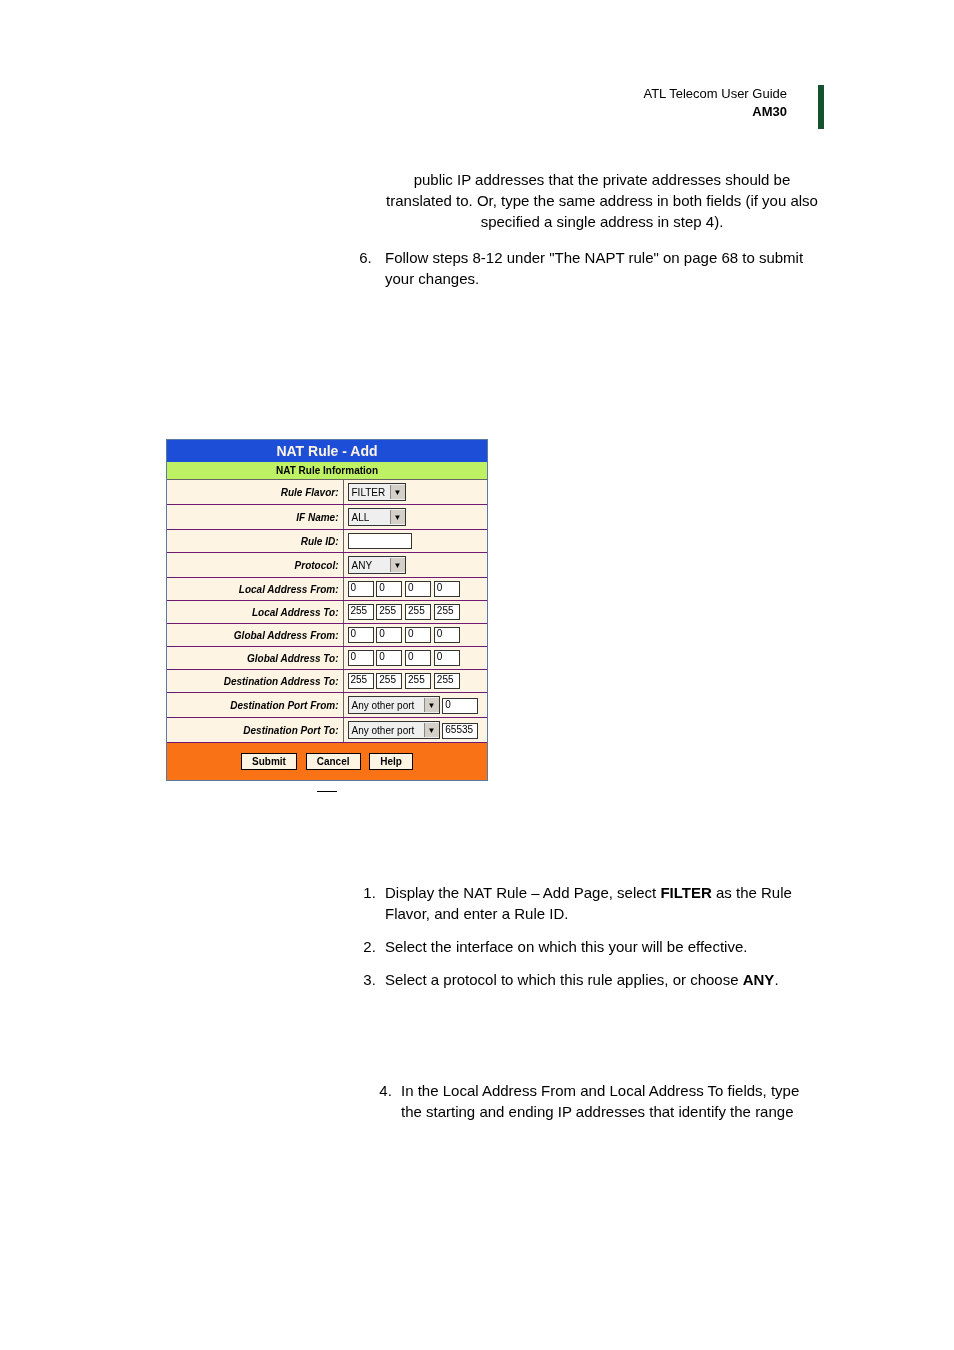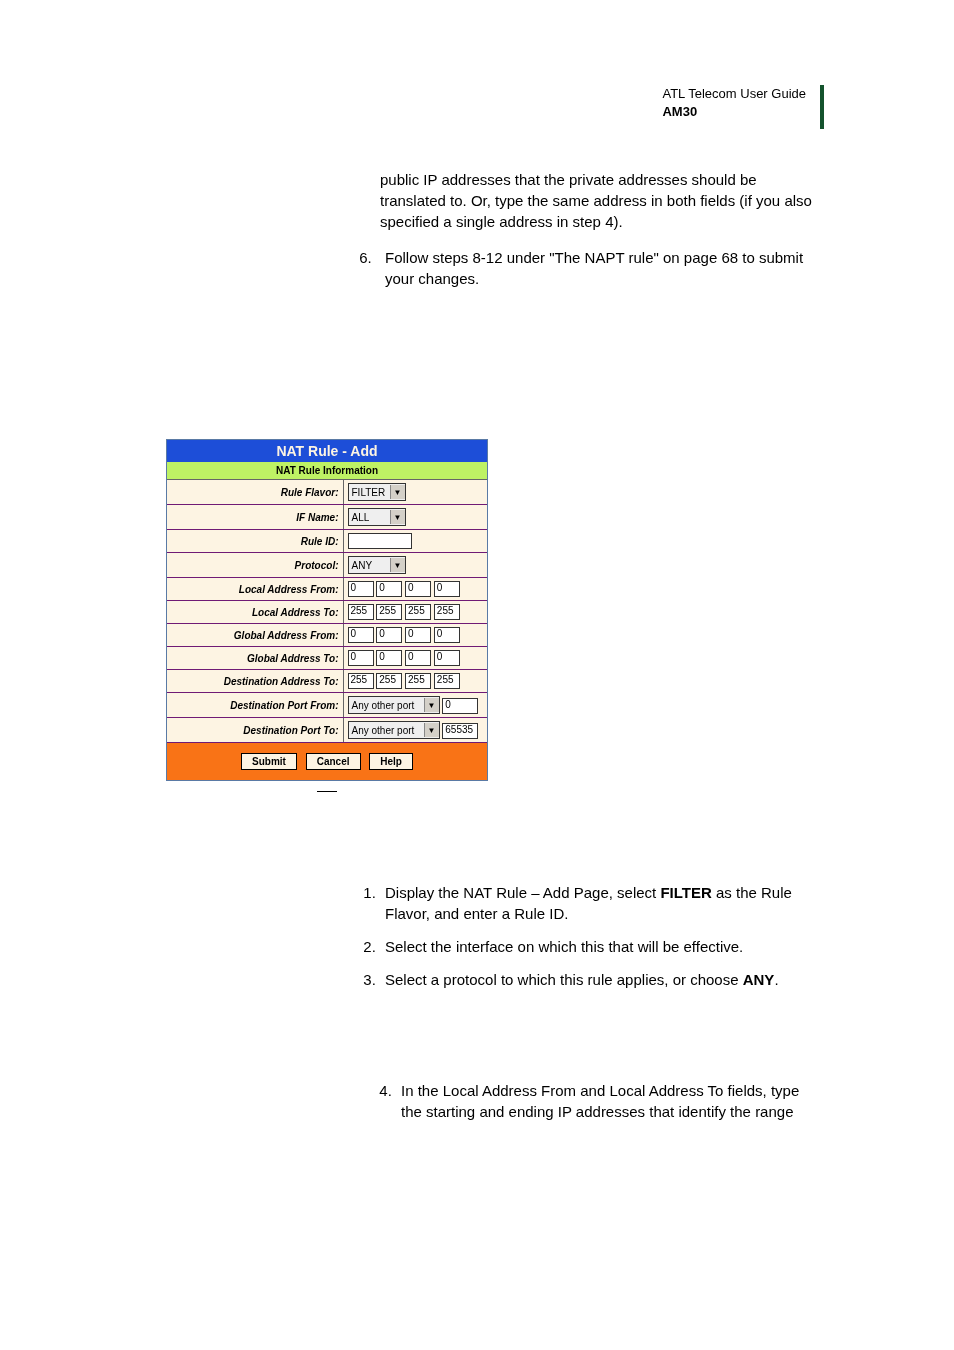--- a/index.html
+++ b/index.html
@@ -13,34 +13,36 @@
 .page {
   padding: 85px 130px 60px 130px;
   box-sizing: border-box;
 }
 .header-block {
   display: flex;
   justify-content: flex-end;
   margin-bottom: 40px;
 }
 .header-text {
-  padding-right: 14px;
-  border-right: 4px solid #14532d;
+  text-align: right;
+  padding-right: 31px;
+  border-right: 6px solid #14532d;
   font-size: 13px;
   line-height: 1.4;
   padding-bottom: 8px;
 }
 .header-text .model {
   font-weight: bold;
 }
 .intro-text {
   margin-left: 250px;
   font-size: 15px;
   line-height: 1.4;
   margin-bottom: 15px;
+  text-align: center;
 }
 ol.steps {
   margin-left: 220px;
   padding-left: 30px;
   font-size: 15px;
   line-height: 1.4;
 }
 ol.steps li {
   margin-bottom: 12px;
   padding-left: 5px;
@@ -294,20 +296,20 @@
     </div>
   </div>
   <div class="caption-line">
       <hr>
     </div>
 
   <ol class="steps" style="margin-top:90px">
     <li>
       <span>Display the NAT Rule – Add Page, select </span><b>FILTER</b><span> as the Rule Flavor, and enter a Rule ID.</span>
     </li>
-    <li>Select the interface on which this that will be effective.</li>
+    <li>Select the interface on which this your will be effective.</li>
     <li>
       <span>Select a protocol to which this rule applies, or choose </span><b>ANY</b><span>.</span>
     </li>
     <li class="gap-large" value="4">In the Local Address From and Local Address To fields, type the starting and ending IP addresses that identify the range</li>
   </ol>
 
 </div>
 
 </body></html>

